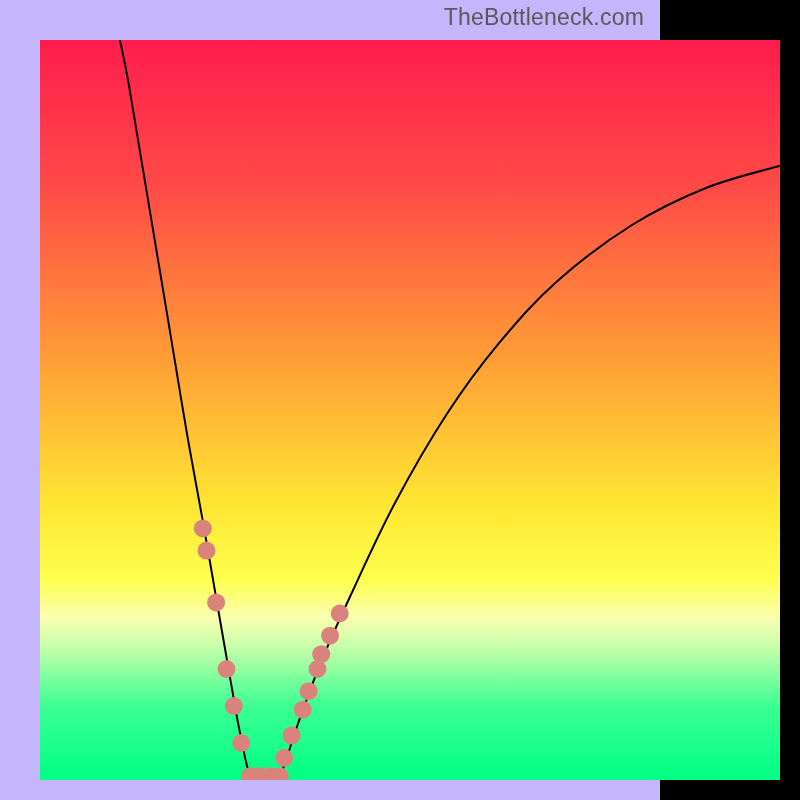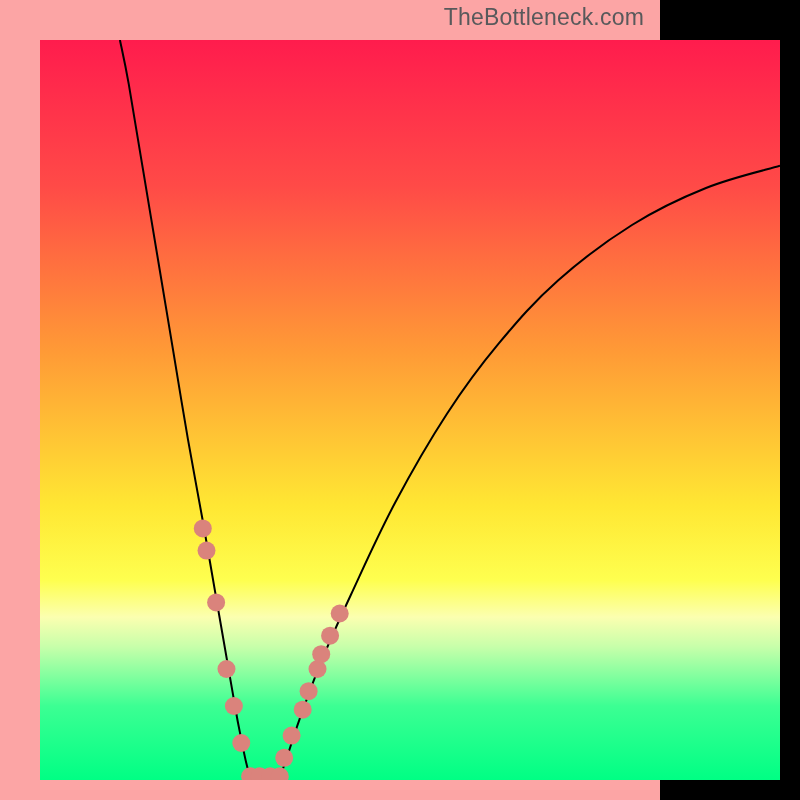--- a/index.html
+++ b/index.html
@@ -7,21 +7,21 @@
     padding: 0;
     width: 800px;
     height: 800px;
     background: #000000;
     overflow: hidden;
   }
   .frame {
     position: relative;
     width: 660px;
     height: 800px;
-    background: #fca5a5;
+    background: #c4b5fd;
   }
   .watermark {
     position: absolute;
     top: 4px;
     right: 16px;
     font-family: Arial, Helvetica, sans-serif;
     font-size: 23px;
     color: #58595b;
     font-weight: 500;
     letter-spacing: 0.2px;

